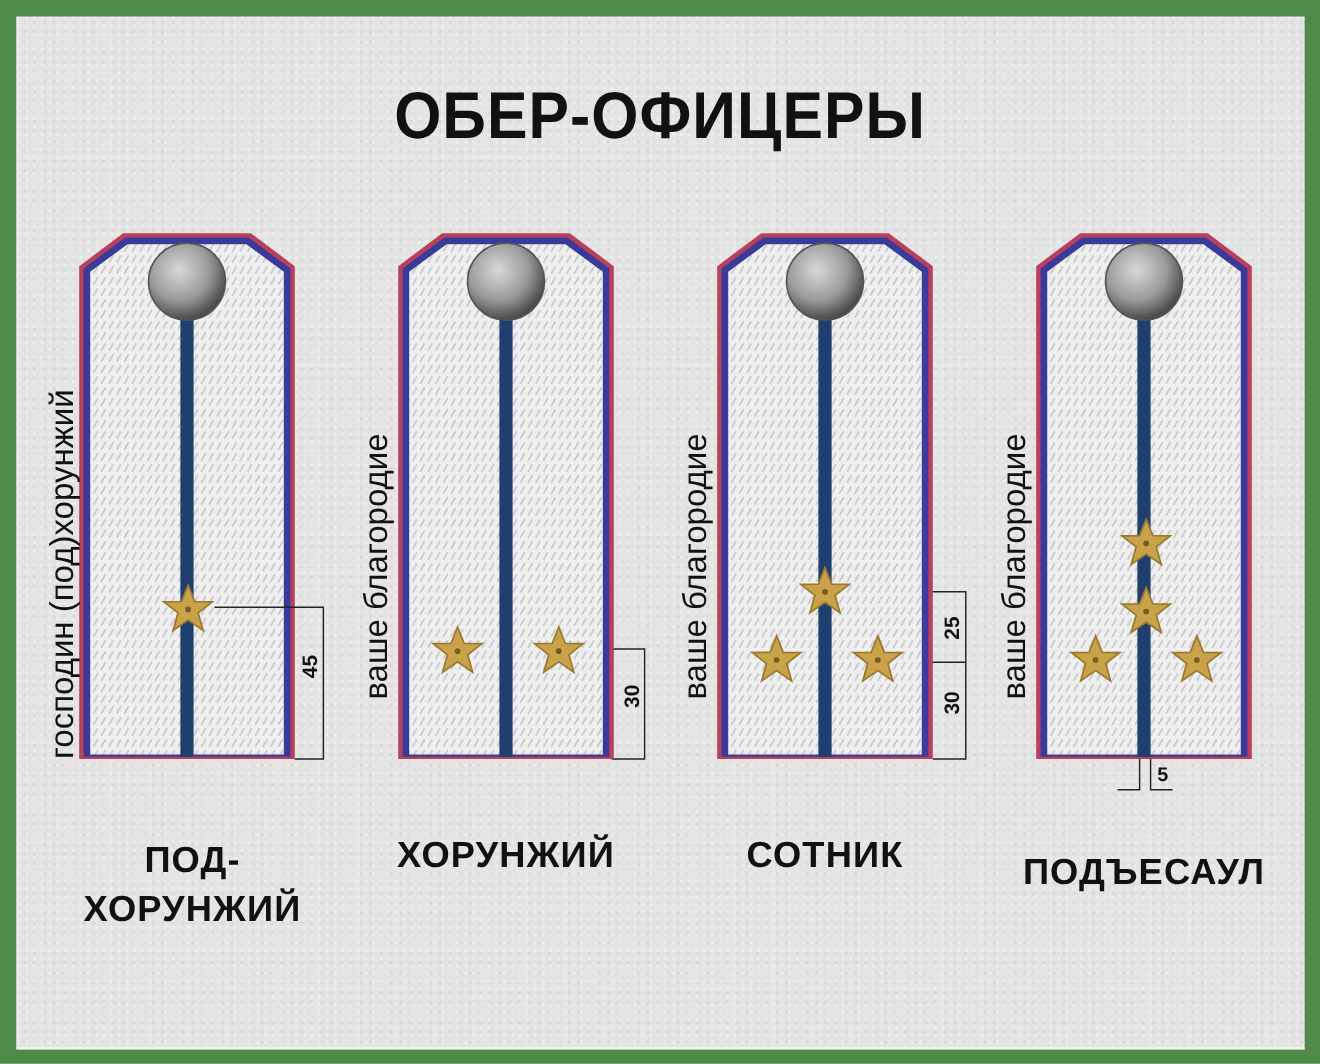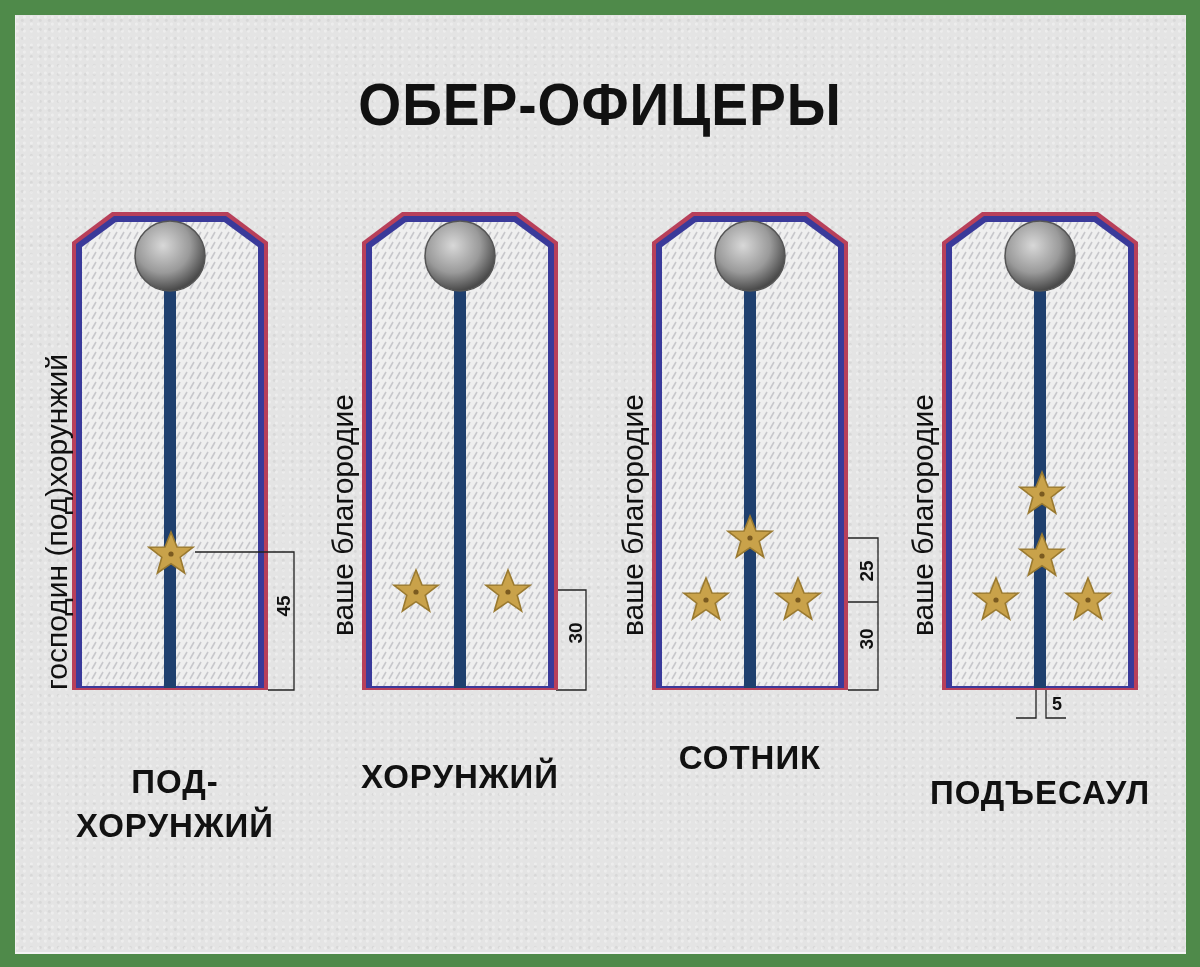--- a/index.html
+++ b/index.html
@@ -101,21 +101,21 @@
   <svg style="left:32px;top:366px;position:absolute" width="48" height="48">
       <use href="#star"></use>
     </svg>
   <svg style="left:124px;top:366px;position:absolute" width="48" height="48">
       <use href="#star"></use>
     </svg>
 </div>
 <div class="dim" style="left:856px;top:560px;">25</div>
 <div class="dim" style="left:856px;top:628px;">30</div>
 <div class="vtext" style="left:616px;top:636px;">ваше благородие</div>
-<div class="rank" style="left:630px;top:736px;width:240px;">СОТНИК</div>
+<div class="rank" style="left:630px;top:755px;width:240px;">СОТНИК</div>
 
 <div class="strap" style="left:940px;">
   <svg width="200" height="482">
       <use href="#strapShape"></use>
     </svg>
   <svg style="left:78px;top:260px;position:absolute" width="48" height="48">
       <use href="#star"></use>
     </svg>
   <svg style="left:78px;top:322px;position:absolute" width="48" height="48">
       <use href="#star"></use>

